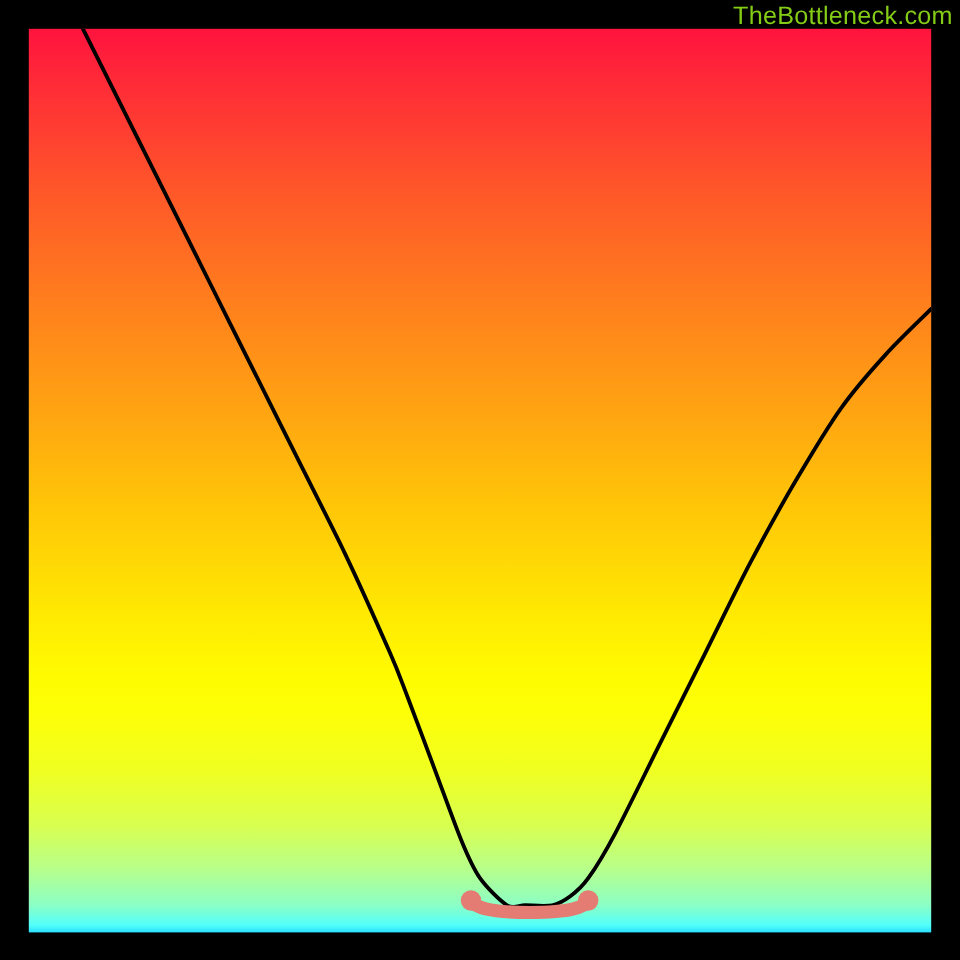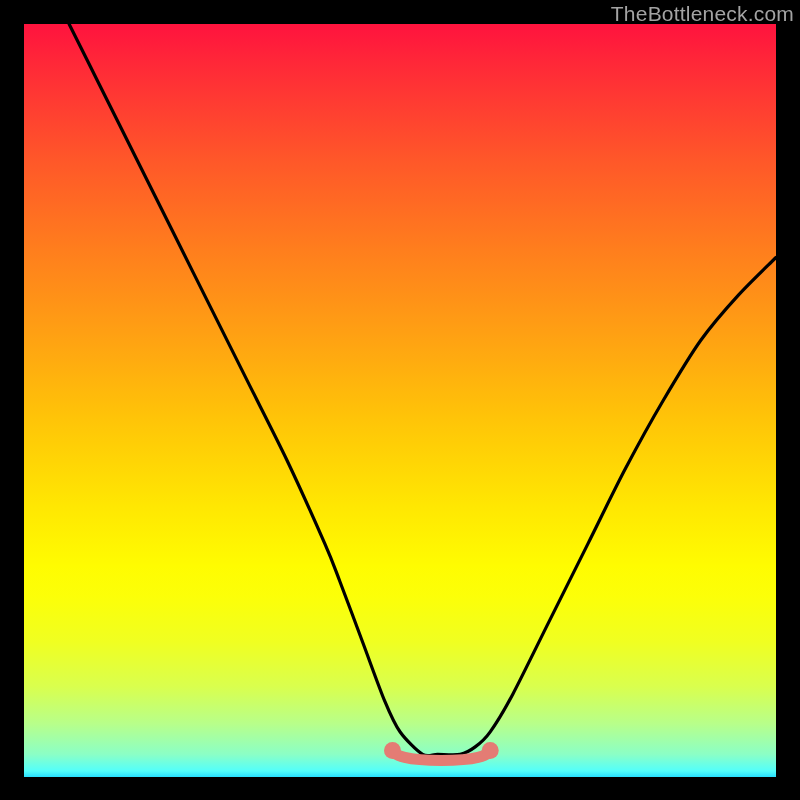--- a/index.html
+++ b/index.html
@@ -53,21 +53,21 @@
     position: absolute;
     left: 0;
     top: 0;
     width: 752px;
     height: 753px;
   }
   .watermark {
     position: absolute;
     top: 2px;
     right: 6px;
-    color: #a3a3a3;
+    color: #84cc16;
     font-size: 21px;
     font-weight: 500;
     letter-spacing: 0.2px;
   }
 </style>
 </head>
 <body>
 
 <div class="frame">
 

